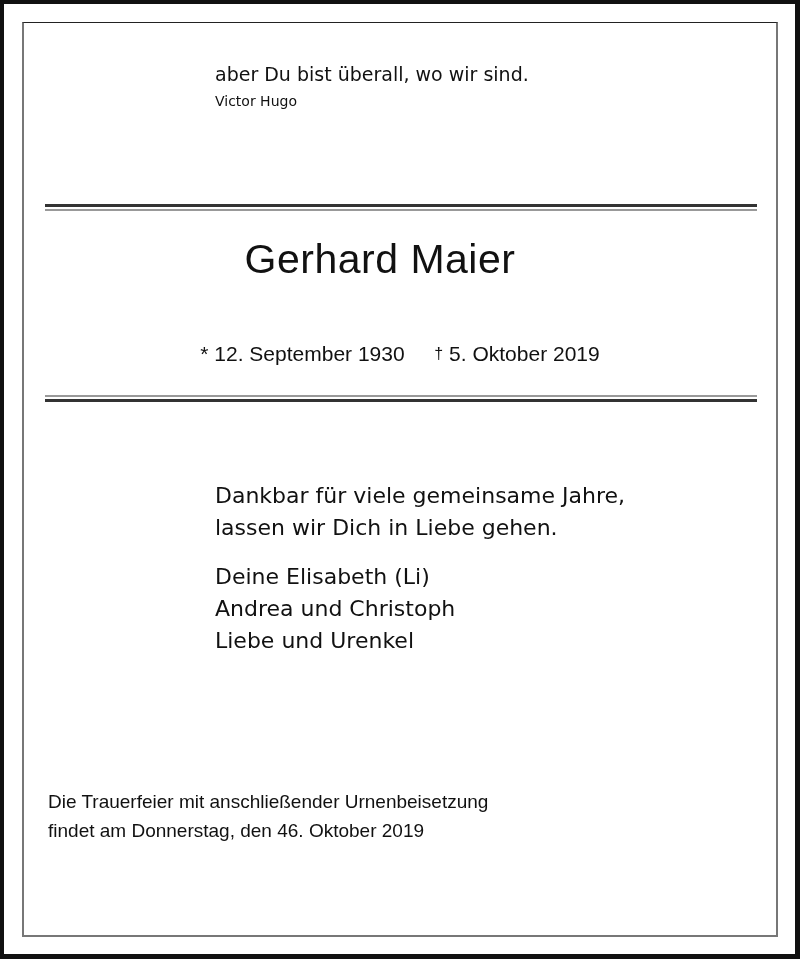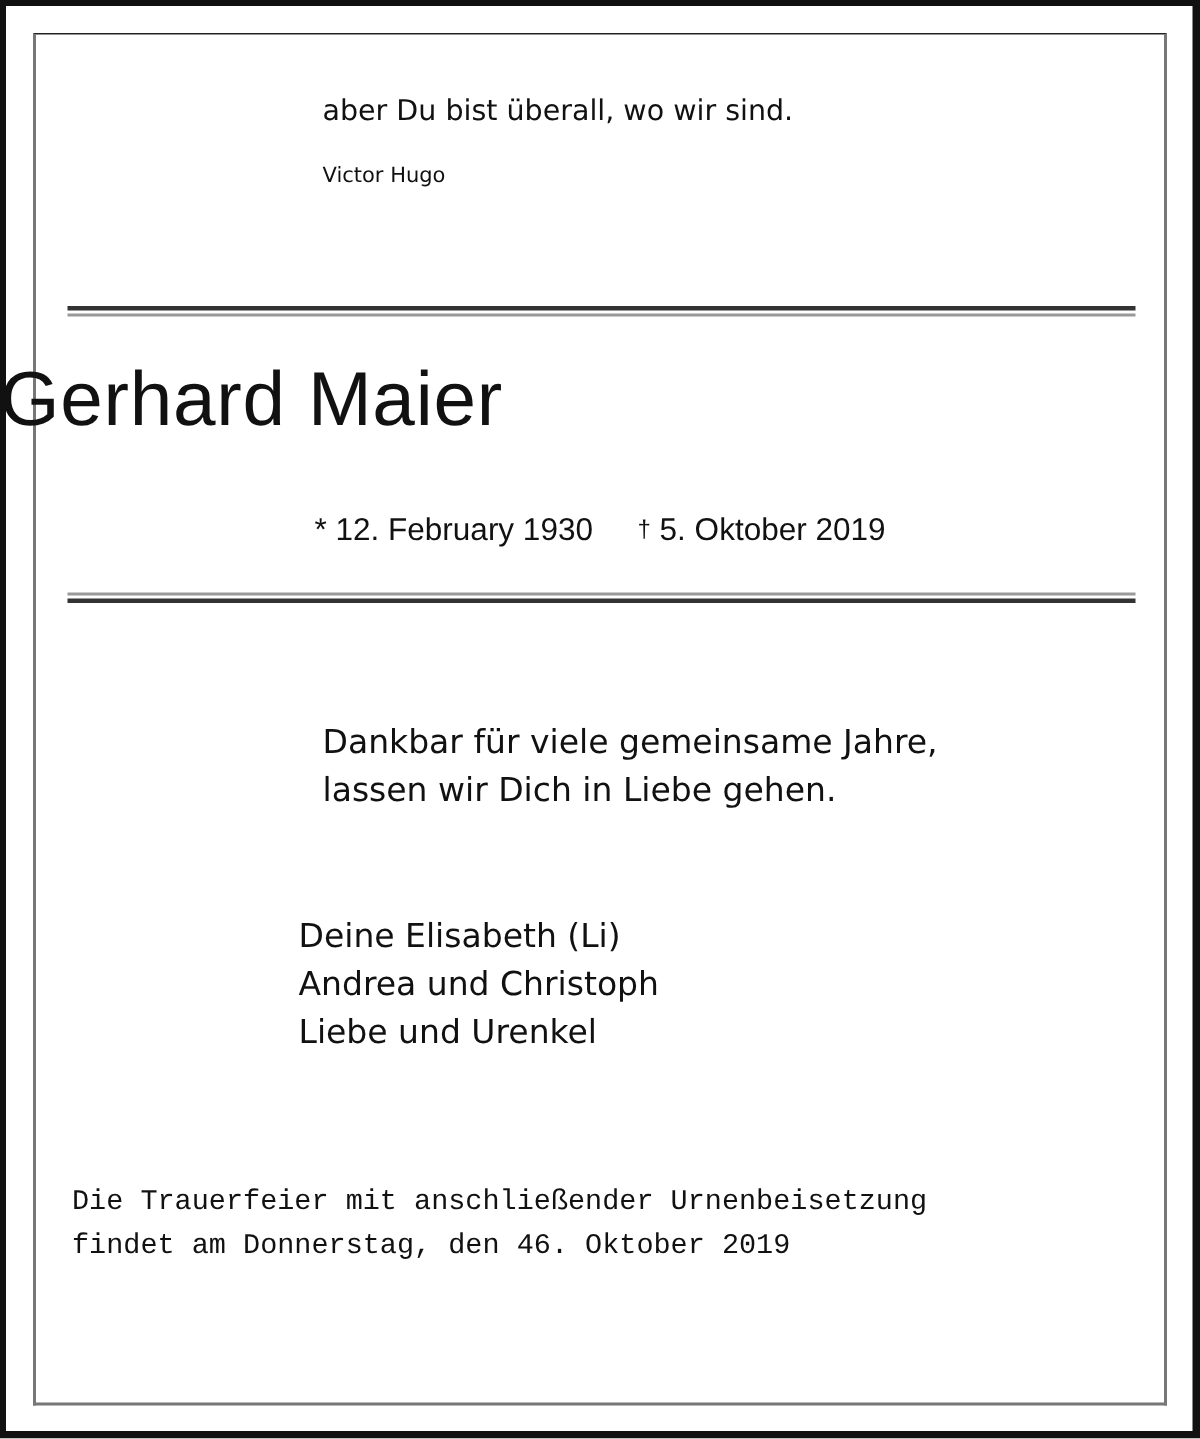--- a/index.html
+++ b/index.html
@@ -1,30 +1,30 @@
 <!DOCTYPE html>
 <html><head>
 <meta charset="utf-8">
 <style>
   html, body { margin: 0; padding: 0; background: #ffffff; }
   body { width: 800px; height: 959px; position: relative; overflow: hidden; font-family: "DejaVu Sans", sans-serif; color: #111; }
   .outer-frame { position: absolute; left: 0; top: 0; width: 800px; height: 959px; box-sizing: border-box; border: 4px solid #111; border-top-width: 4px; border-right-width: 5px; border-bottom-width: 5px; }
   .inner-frame { position: absolute; left: 22px; top: 22px; width: 756px; height: 915px; box-sizing: border-box; border: 1px solid #222; border-right: 2px solid #777; border-bottom: 2px solid #777; border-left: 2px solid #777; }
   .quote { position: absolute; left: 215px; top: 60px; font-size: 19px; line-height: 29px; }
-  .quote .author { font-size: 14px; line-height: 20px; margin-top: 18px; }
+  .quote .author { font-size: 14px; line-height: 20px; margin-top: 2px; }
   .rule-top { position: absolute; left: 45px; width: 712px; }
   .rule-top .thick { height: 3px; background: #333; }
   .rule-top .thin { height: 2px; background: #999; margin-top: 2px; }
-  .name { position: absolute; left: 0; width: 760px; top: 236px; text-align: left; font-size: 51px; font-family: "Liberation Sans", sans-serif; letter-spacing: 0.5px; }
+  .name { position: absolute; left: 0; width: 760px; top: 236px; text-align: center; font-size: 41px; font-family: "Liberation Sans", sans-serif; letter-spacing: 0.5px; }
   .dates { position: absolute; left: 0; width: 800px; top: 342px; text-align: center; font-size: 21px; font-family: "Liberation Sans", sans-serif; }
   .dates .gap { display: inline-block; width: 18px; }
   .dates .cross { font-size: 16px; vertical-align: 2px; }
   .thanks { position: absolute; left: 215px; top: 480px; font-size: 22px; line-height: 32px; }
-  .family { position: absolute; left: 199px; top: 561px; font-size: 22px; line-height: 32px; margin-top: 48px; }
-  .funeral { position: absolute; left: 48px; top: 787px; font-size: 19px; line-height: 29px; font-family: Liberation Mono, monospace; }
+  .family { position: absolute; left: 215px; top: 561px; font-size: 22px; line-height: 32px; }
+  .funeral { position: absolute; left: 48px; top: 787px; font-size: 19px; line-height: 29px; font-family: Liberation Sans, sans-serif; }
 </style>
 </head>
 <body>
 
 <div class="outer-frame"></div>
 <div class="inner-frame"></div>
 
 <div class="quote">
   <div>aber Du bist überall, wo wir sind.</div>
   <div class="author">Victor Hugo</div>
@@ -32,21 +32,21 @@
 
 <div class="rule-top" style="top:204px;">
   <div class="thick"></div>
   <div class="thin"></div>
 </div>
 
 <div class="name">Gerhard Maier</div>
 
 <div class="dates">
   <span>*</span>
-  <span>12. February 1930</span>
+  <span>12. September 1930</span>
   <span class="gap"></span>
   <span class="cross">†</span>
   <span>5. Oktober 2019</span>
 </div>
 
 <div class="rule-top" style="top:395px;">
   <div class="thin" style="margin-top:0; margin-bottom:2px;"></div>
   <div class="thick"></div>
 </div>
 

